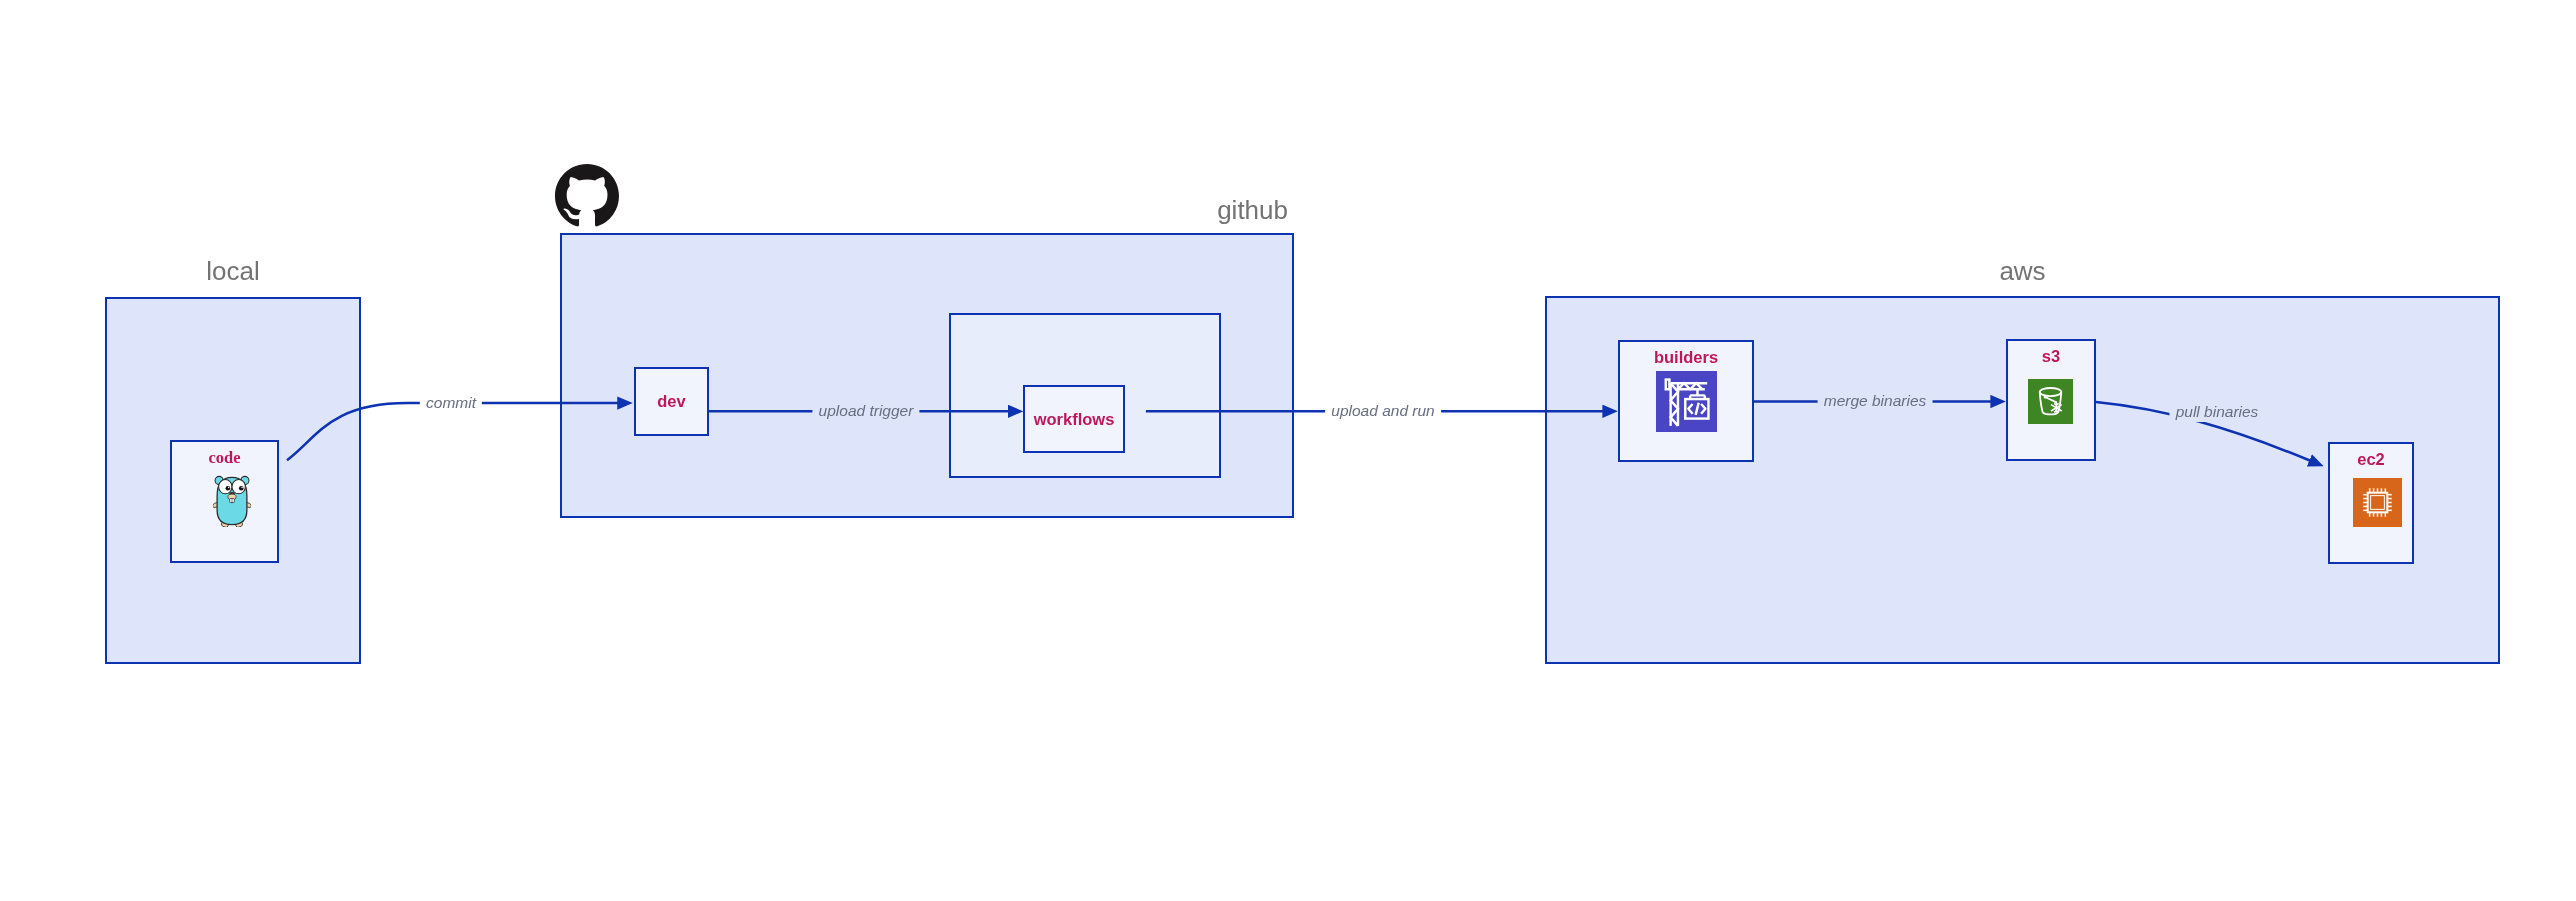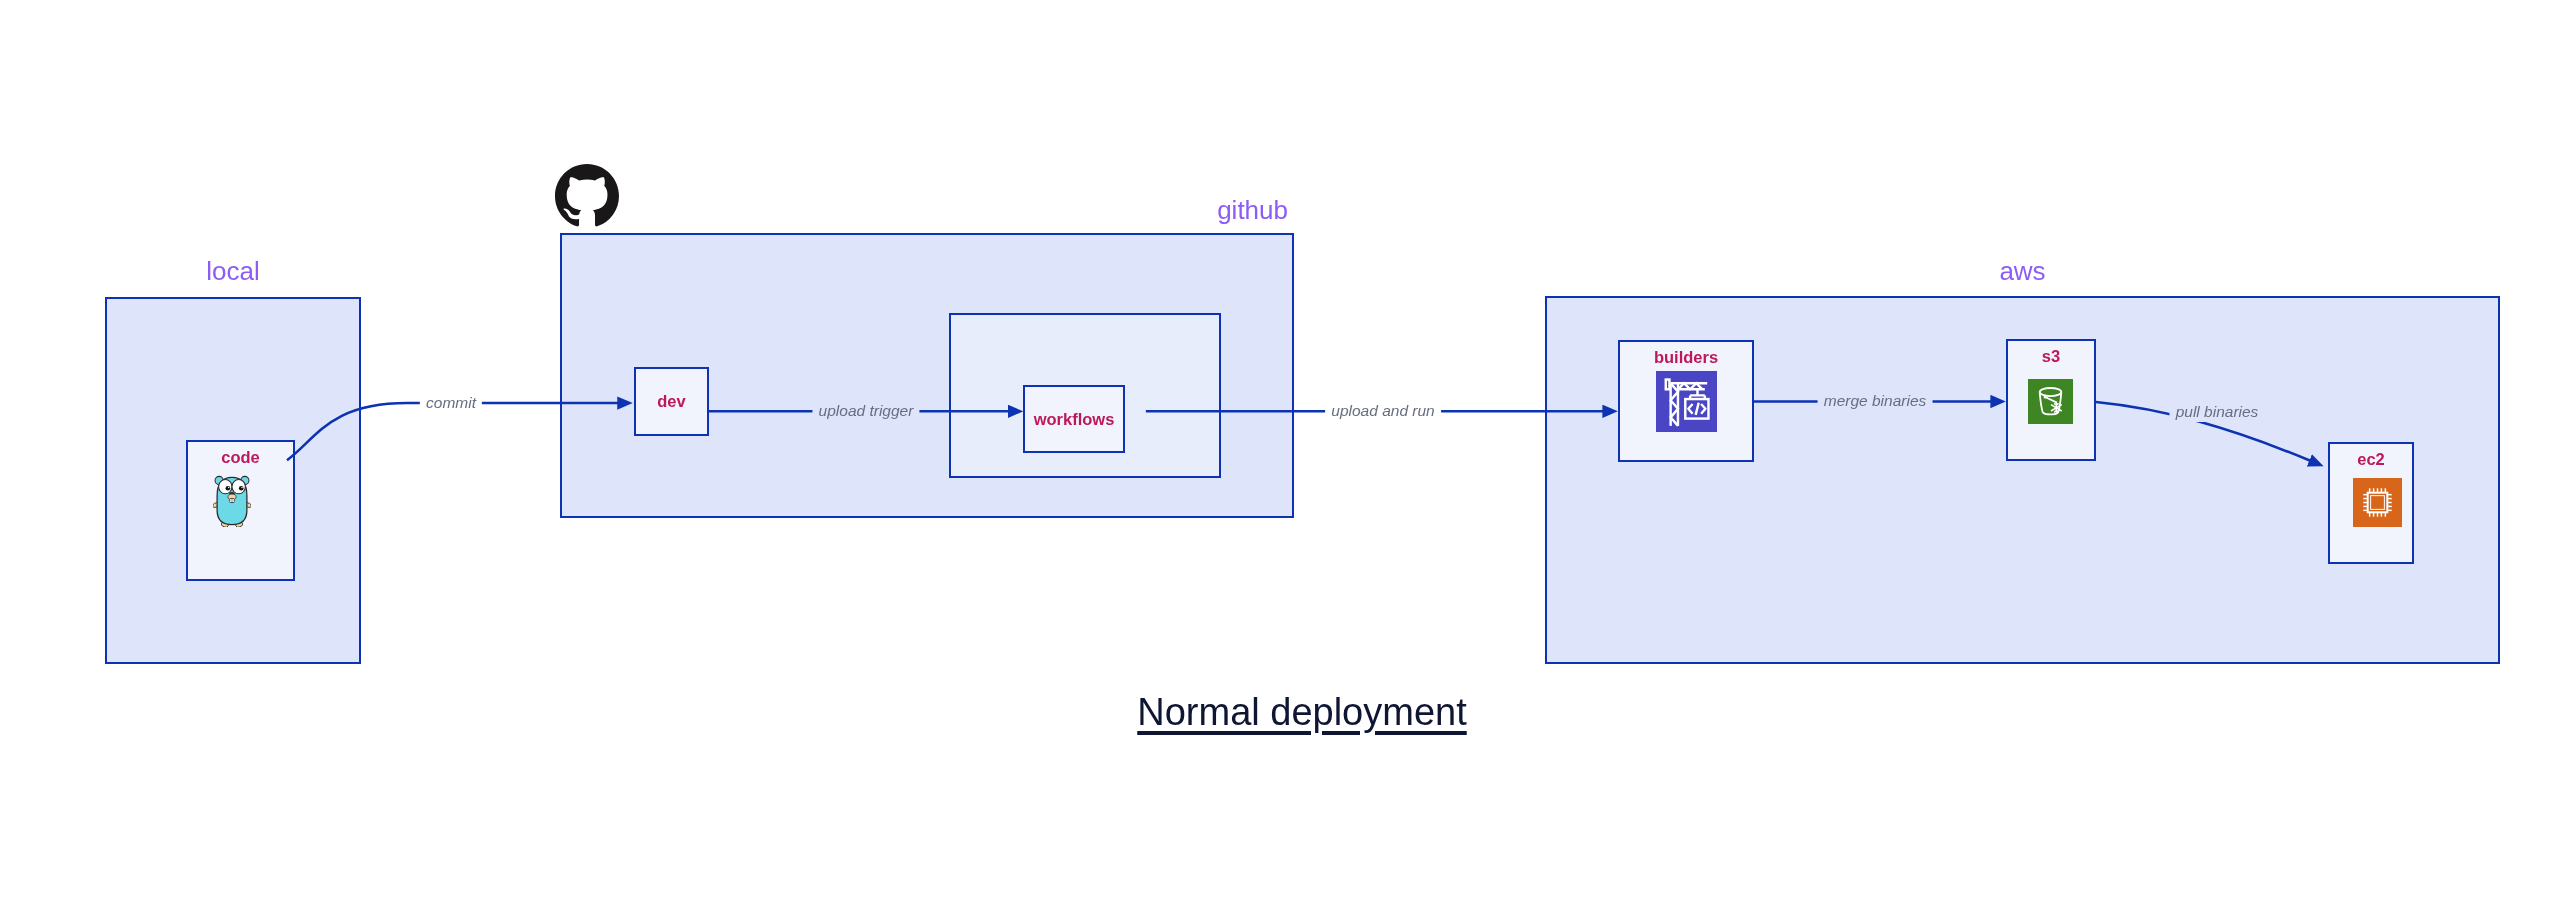--- a/index.html
+++ b/index.html
@@ -5,21 +5,21 @@
   html,body{margin:0;padding:0;background:#ffffff;}
   #canvas{position:relative;width:2604px;height:902px;background:#ffffff;
           font-family:"Liberation Sans", sans-serif;overflow:hidden;}
 
   .container-box{position:absolute;box-sizing:border-box;
                  background:#dee5fa;border:2.6px solid #0d32b2;}
   .container-box.nested{background:#e8edfb;}
   .node-box{position:absolute;box-sizing:border-box;
             background:#f1f4fc;border:2.6px solid #0d32b2;}
 
-  .container-label{position:absolute;color:#8b5cf6;font-size:26px;font-weight:500;
+  .container-label{position:absolute;color:#737373;font-size:26px;font-weight:500;
                    line-height:29px;white-space:nowrap;}
   .ta-center{text-align:center;}
   .ta-right{text-align:right;}
 
   .node-label{color:#be185d;font-size:16.5px;font-weight:700;text-align:center;
               padding-top:6.2px;white-space:nowrap;}
   .node-label.vcenter{display:flex;align-items:center;justify-content:center;
               height:100%;padding:0;}
 
   .edge-label{position:absolute;transform:translate(-50%,-50%);
@@ -49,21 +49,21 @@
 
   <div class="container-box" style="left:105px;top:297px;width:256px;height:367px;"></div>
   <div class="container-box" style="left:560px;top:233px;width:734px;height:285px;"></div>
   <div class="container-box nested" style="left:949px;top:313px;width:272px;height:165px;"></div>
   <div class="container-box" style="left:1545px;top:296px;width:955px;height:368px;"></div>
 
   <svg class="icon" style="left:555px;top:164px;" width="64" height="64" viewBox="0 0 16 16">
     <path fill="#191717" d="M8 0C3.58 0 0 3.58 0 8c0 3.54 2.29 6.53 5.47 7.59.4.07.55-.17.55-.38 0-.19-.01-.82-.01-1.49-2.01.37-2.53-.49-2.69-.94-.09-.23-.48-.94-.82-1.13-.28-.15-.68-.52-.01-.53.63-.01 1.08.58 1.23.82.72 1.21 1.87.87 2.33.66.07-.52.28-.87.51-1.07-1.78-.2-3.64-.89-3.64-3.95 0-.87.31-1.59.82-2.15-.08-.2-.36-1.02.08-2.12 0 0 .67-.21 2.2.82.64-.18 1.32-.27 2-.27s1.36.09 2 .27c1.53-1.04 2.2-.82 2.2-.82.44 1.1.16 1.92.08 2.12.51.56.82 1.27.82 2.15 0 3.07-1.87 3.75-3.65 3.95.29.25.54.73.54 1.48 0 1.07-.01 1.93-.01 2.2 0 .21.15.46.55.38A8.01 8.01 0 0 0 16 8c0-4.42-3.58-8-8-8z"></path>
   </svg>
 
-  <div class="node-box" style="left:186px;top:440px;width:109px;height:141px;">
+  <div class="node-box" style="left:170px;top:440px;width:109px;height:123px;font-family:Liberation Serif, serif;">
     <div class="node-label">code</div>
   </div>
 
   <div class="node-box" style="left:634px;top:367px;width:75px;height:69px;">
     <div class="node-label vcenter">dev</div>
   </div>
 
   <div class="node-box" style="left:1023px;top:385px;width:102px;height:68px;">
     <div class="node-label vcenter">workflows</div>
   </div>
@@ -179,16 +179,15 @@
     <path d="M 3404 779 H 3865" fill="none" stroke="#0d32b2" stroke-width="5" marker-end="url(#arrow)"></path>
     <path d="M 4068 780 C 4200 793, 4330 830, 4484 894" fill="none" stroke="#0d32b2" stroke-width="5" marker-end="url(#arrow)"></path>
   </svg>
 
   <div class="edge-label on-white" style="left:451px;top:403px;">commit</div>
   <div class="edge-label on-fill" style="left:866px;top:411px;">upload trigger</div>
   <div class="edge-label on-white" style="left:1383px;top:411px;">upload and run</div>
   <div class="edge-label on-fill" style="left:1875px;top:401px;">merge binaries</div>
   <div class="edge-label on-fill" style="left:2217px;top:412px;">pull binaries</div>
 
-  <div class="diagram-title">Normal deployment</div>
 
 </div>
 
 
 </body></html>

